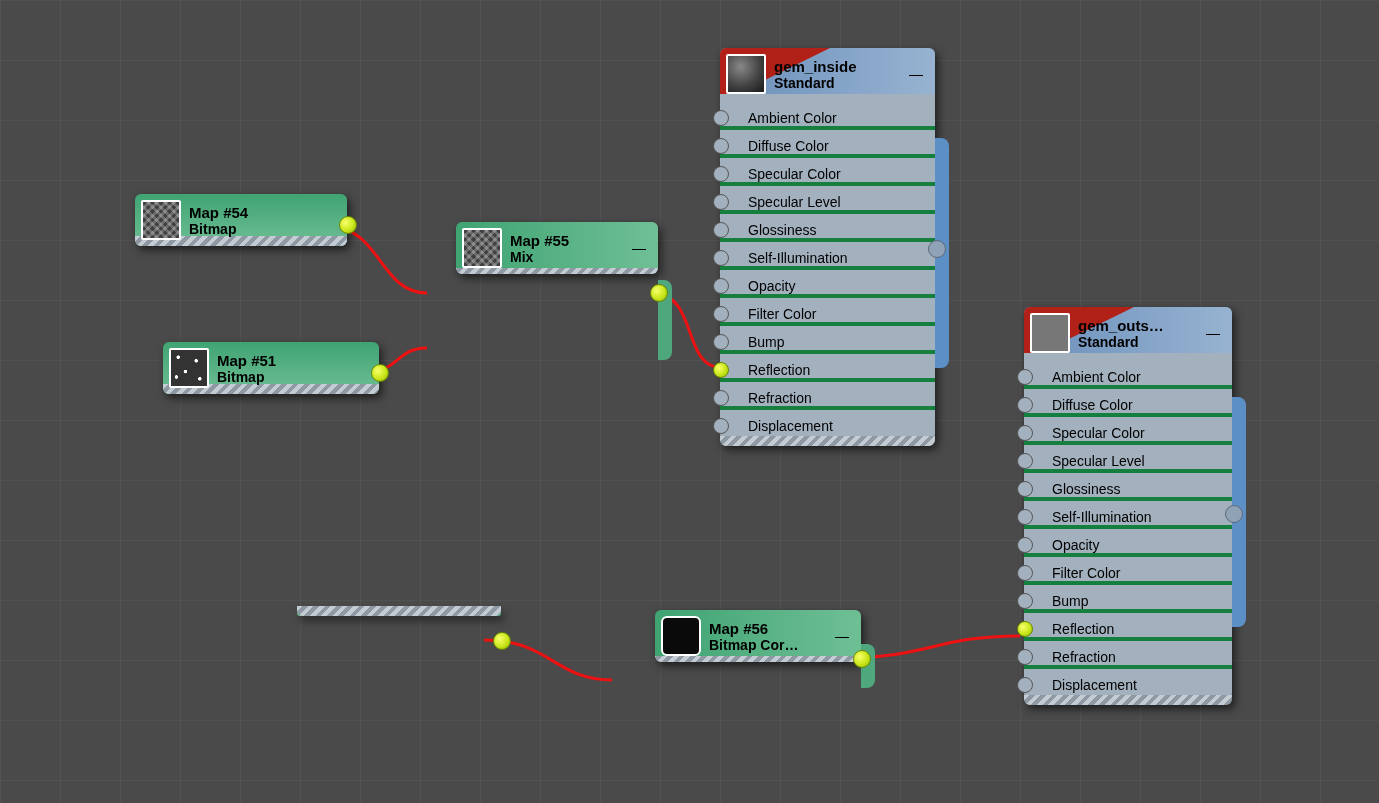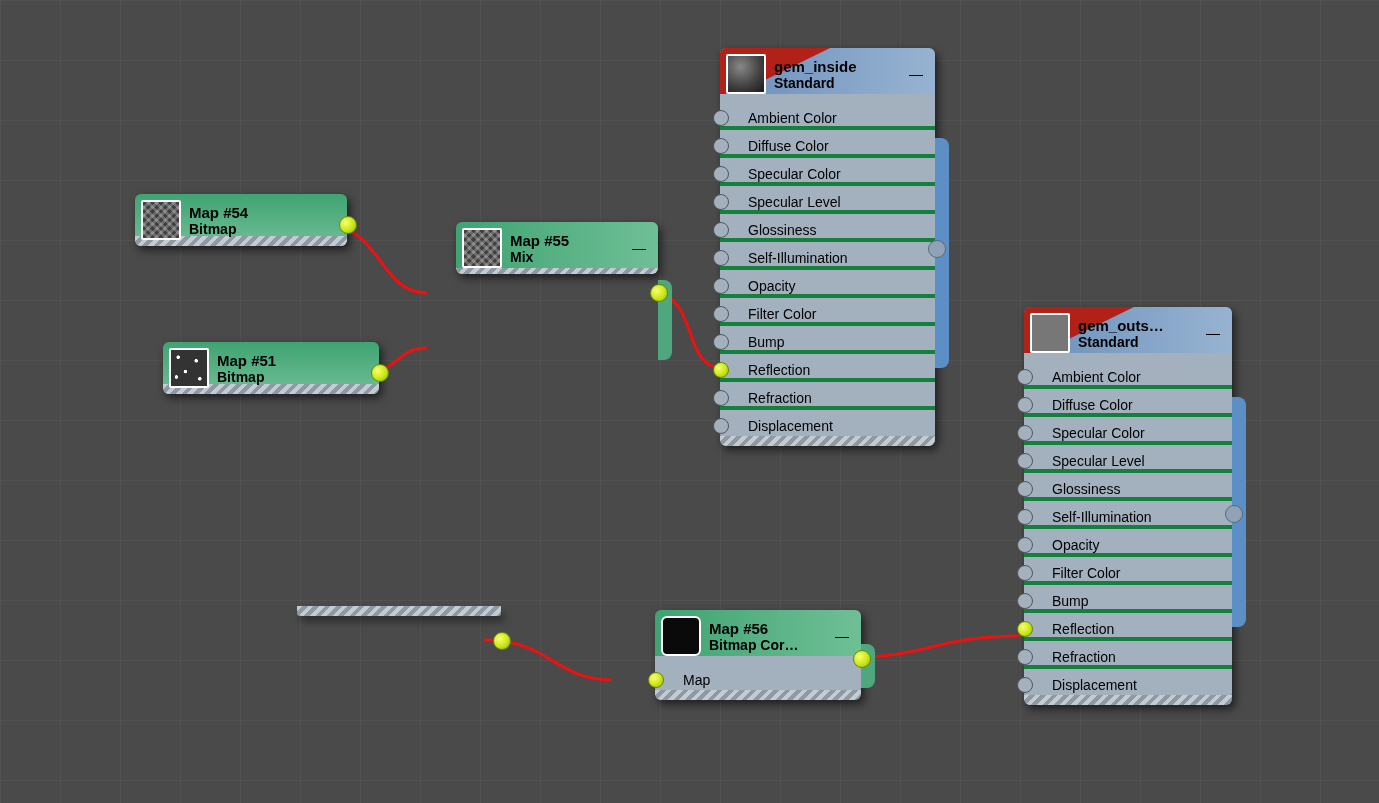--- a/index.html
+++ b/index.html
@@ -226,26 +226,20 @@
 
 <div class="node green" style="left:617px; top:610px; width:206px;margin-left:38px;">
   <div class="header">
     <div class="thumb dark"></div>
     <div class="titles">
       <div class="title">Map #56</div>
       <div class="subtitle">Bitmap Cor…</div>
     </div>
     <div class="collapse-icon">—</div>
   </div>
-  <div class="body">
-    <div class="slot">
-      <span class="port lit"></span>
-      <span class="label">Map</span>
-    </div>
-  </div>
   <div class="bot-strip"></div>
   <div class="side-tab green" style="top:34px; height:44px;"></div>
   <div class="out-port" style="right:-10px; top:40px;"></div>
 </div>
 
 <div class="node material" style="left:720px; top:48px; width:215px;">
   <div class="header">
     <div class="thumb sphere"></div>
     <div class="titles">
       <div class="title">gem_inside</div>

